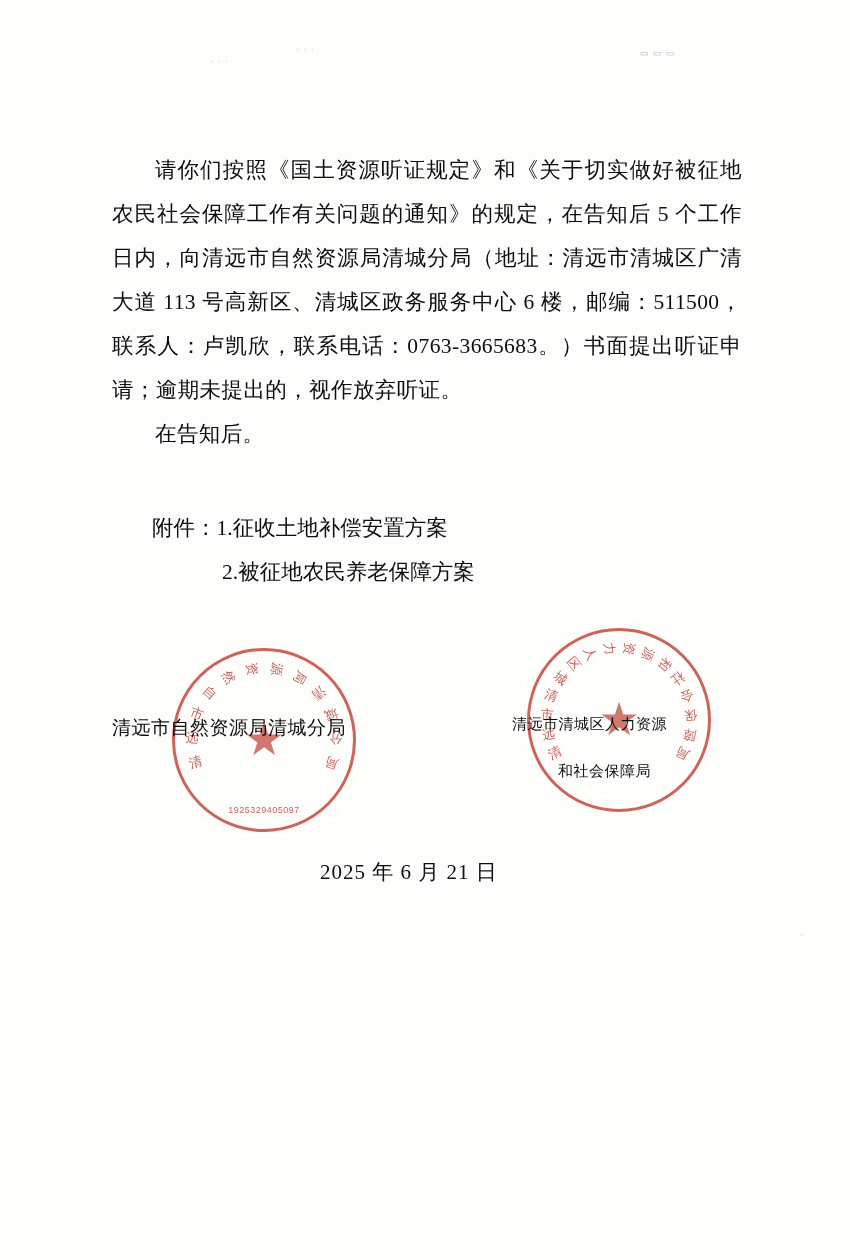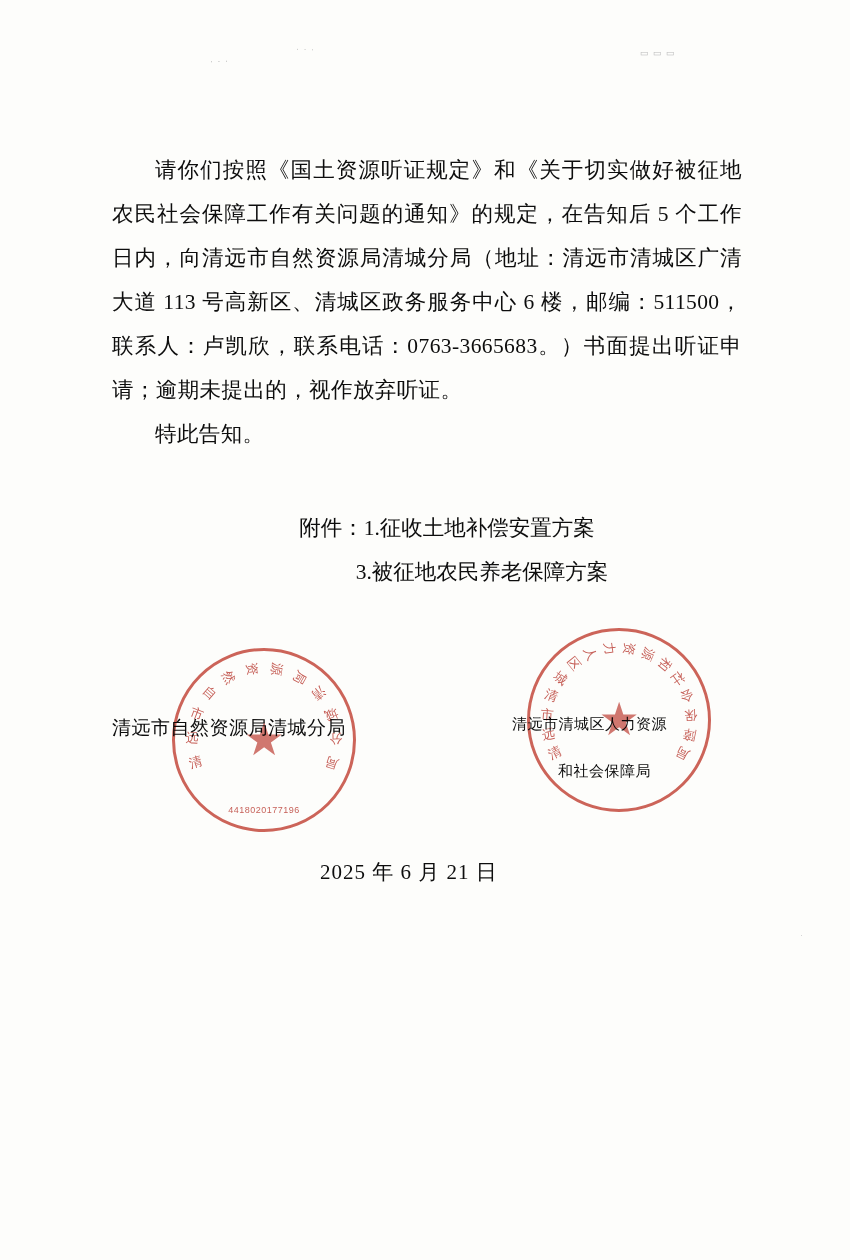--- a/index.html
+++ b/index.html
@@ -50,21 +50,20 @@
     text-align: justify;
     text-justify: inter-ideograph;
     letter-spacing: 0.4px;
   }
   p.indent { text-indent: 2em; font-family: Liberation Serif, serif; }
 
   .attach-wrap {
     margin-top: 50px;
     font-size: 21.5px;
     line-height: 44px;
-    text-align: center;
   }
   .attach-line-1 { padding-left: 40px; }
   .attach-line-2 { padding-left: 110px; }
 
   
   .sign-area {
     position: absolute;
     left: 112px;
     top: 700px;
     width: 630px;
@@ -154,25 +153,25 @@
 
 <div class="page">
 
   <span class="scan-mark m1">·  ·  ·</span>
   <span class="scan-mark m2">· · ·</span>
   <span class="scan-mark m3">▭ ▭ ▭</span>
   <span class="scan-mark m4">·</span>
 
   <div class="doc-body">
     <p class="para indent">请你们按照《国土资源听证规定》和《关于切实做好被征地农民社会保障工作有关问题的通知》的规定，在告知后 5 个工作日内，向清远市自然资源局清城分局（地址：清远市清城区广清大道 113 号高新区、清城区政务服务中心 6 楼，邮编：511500，联系人：卢凯欣，联系电话：0763-3665683。）书面提出听证申请；逾期未提出的，视作放弃听证。</p>
-    <p class="para indent">特此告知。</p>
+    <p class="para indent">在告知后。</p>
 
     <div class="attach-wrap">
       <div class="attach-line-1">附件：1.征收土地补偿安置方案</div>
-      <div class="attach-line-2">3.被征地农民养老保障方案</div>
+      <div class="attach-line-2">2.被征地农民养老保障方案</div>
     </div>
   </div>
 
   <div class="sign-area">
     <div class="sign-left">清远市自然资源局清城分局</div>
     <div class="sign-right">
       <span>清远市清城区人力资源</span>
       <span class="l2">和社会保障局</span>
     </div>
   </div>
@@ -186,21 +185,21 @@
         <span style="transform: rotate(-29.5deg) translate(0px, -72px) rotate(90deg) translate(-50%, -50%);">然</span>
         <span style="transform: rotate(-9.83333deg) translate(0px, -72px) rotate(90deg) translate(-50%, -50%);">资</span>
         <span style="transform: rotate(9.83333deg) translate(0px, -72px) rotate(90deg) translate(-50%, -50%);">源</span>
         <span style="transform: rotate(29.5deg) translate(0px, -72px) rotate(90deg) translate(-50%, -50%);">局</span>
         <span style="transform: rotate(49.1667deg) translate(0px, -72px) rotate(90deg) translate(-50%, -50%);">清</span>
         <span style="transform: rotate(68.8333deg) translate(0px, -72px) rotate(90deg) translate(-50%, -50%);">城</span>
         <span style="transform: rotate(88.5deg) translate(0px, -72px) rotate(90deg) translate(-50%, -50%);">分</span>
         <span style="transform: rotate(108.167deg) translate(0px, -72px) rotate(90deg) translate(-50%, -50%);">局</span>
       </div>
     <div class="star">★</div>
-    <div class="seal-num">4418020177196</div>
+    <div class="seal-num">1925329405097</div>
   </div>
 
   <div class="seal" id="seal-right">
     <div class="seal-text">
         <span style="transform: rotate(-117.188deg) translate(0px, -72px) rotate(90deg) translate(-50%, -50%);">清</span>
         <span style="transform: rotate(-101.562deg) translate(0px, -72px) rotate(90deg) translate(-50%, -50%);">远</span>
         <span style="transform: rotate(-85.9375deg) translate(0px, -72px) rotate(90deg) translate(-50%, -50%);">市</span>
         <span style="transform: rotate(-70.3125deg) translate(0px, -72px) rotate(90deg) translate(-50%, -50%);">清</span>
         <span style="transform: rotate(-54.6875deg) translate(0px, -72px) rotate(90deg) translate(-50%, -50%);">城</span>
         <span style="transform: rotate(-39.0625deg) translate(0px, -72px) rotate(90deg) translate(-50%, -50%);">区</span>

